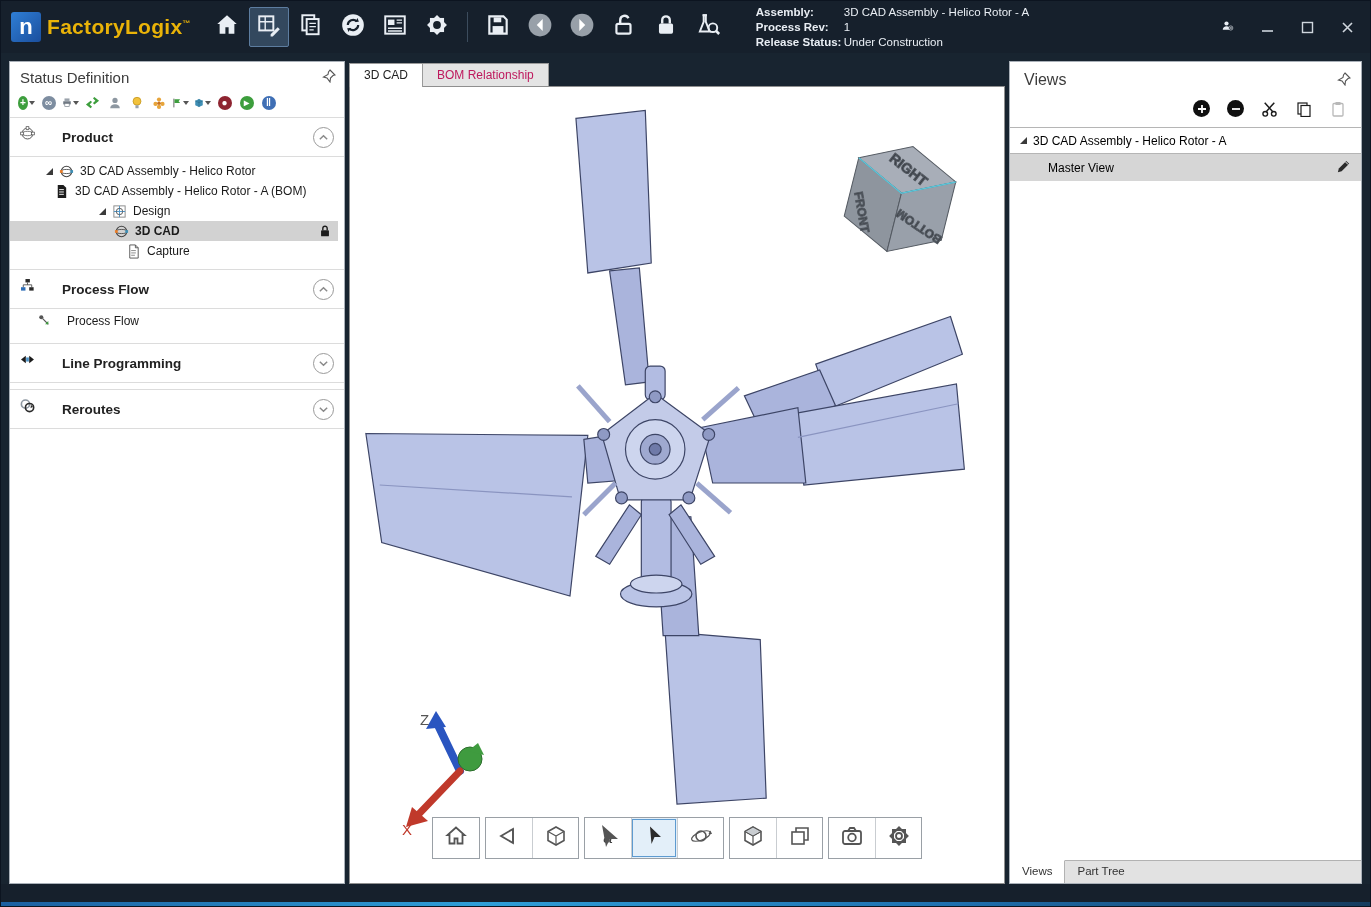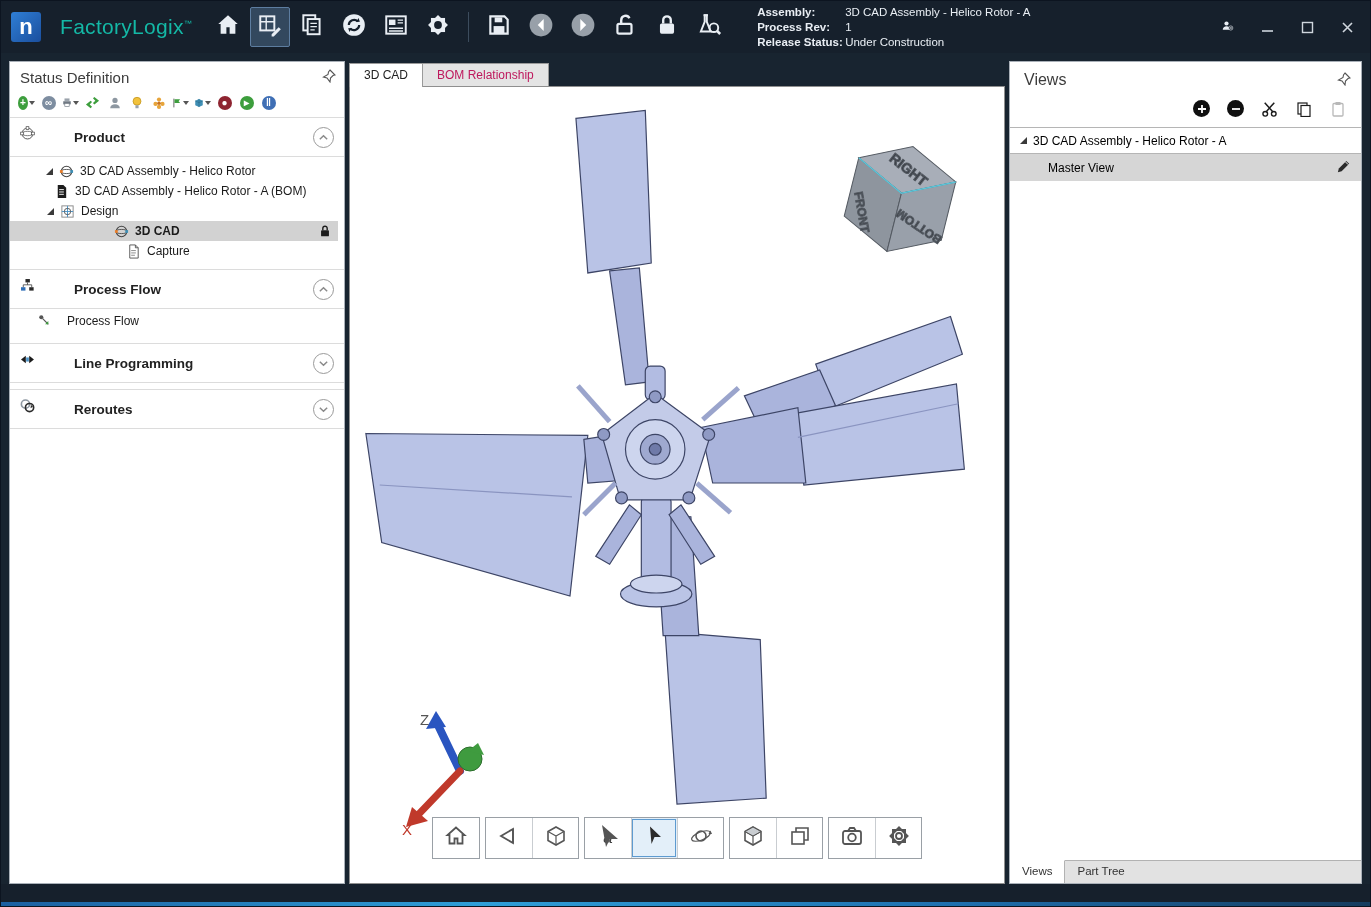--- a/index.html
+++ b/index.html
@@ -2,21 +2,21 @@
 <html><head>
 <meta charset="utf-8">
 <style>
   * { margin:0; padding:0; box-sizing:border-box; }
   html,body { width:1371px; height:907px; overflow:hidden; font-family:"Liberation Sans", sans-serif; }
   #app { width:1371px; height:907px; background:#182430; display:flex; flex-direction:column; border:1px solid #0c1420; }
 
   
   .titlebar { height:52px; background:#16202c; display:flex; align-items:center; padding:0 8px 0 10px; color:#e9eef4; flex:0 0 auto; }
   .logo-sq { width:30px; height:30px; background:linear-gradient(135deg,#2f7fd6,#1b4f9e); color:#fff; font-size:22px; font-weight:bold; display:flex; align-items:center; justify-content:center; border-radius:3px; }
-  .app-name { font-size:21px; font-weight:400; margin-left:19px; letter-spacing:.3px; color:#14b8a6; white-space:nowrap; }
+  .app-name { font-size:21px; font-weight:700; margin-left:6px; letter-spacing:.3px; color:#eab308; white-space:nowrap; }
   .app-name sup { font-size:8px; }
   .tb-icons { display:flex; align-items:center; margin-left:16px; gap:2px; }
   .icon-btn-tb { width:40px; height:40px; display:flex; align-items:center; justify-content:center; border:1px solid transparent; border-radius:2px; cursor:pointer; }
   .icon-btn-tb.active { background:#33485e; border-color:#5d7da0; }
   .icon-btn-tb svg { width:26px; height:26px; }
   .tb-sep { width:1px; height:30px; background:#3c4c5d; margin:0 8px; }
   .info-block { margin-left:28px; font-size:11.5px; line-height:15px; white-space:nowrap; }
   .info-row { display:flex; }
   .info-row .lbl { font-weight:bold; width:88px; }
   .tb-right { margin-left:auto; display:flex; align-items:center; gap:10px; }
@@ -28,21 +28,21 @@
 
   
   .left-panel { width:336px; background:#fff; border:1px solid #a9b0b8; display:flex; flex-direction:column; font-size:12px; color:#1b1b1b; }
   .panel-header { display:flex; align-items:center; padding:7px 8px 4px 10px; }
   .panel-title { font-size:15px; color:#3c3c3c; }
   .pin { margin-left:auto; cursor:pointer; }
   .mini-toolbar { display:flex; align-items:center; gap:5px; padding:4px 8px 6px 8px; }
   .mini { width:17px; height:17px; display:inline-flex; align-items:center; justify-content:center; font-size:12px; cursor:pointer; position:relative; }
   .caret { width:0; height:0; border-left:3px solid transparent; border-right:3px solid transparent; border-top:4px solid #555; margin-left:1px; }
   .dot { width:14px; height:14px; border-radius:50%; display:inline-flex; align-items:center; justify-content:center; color:#fff; font-size:10px; font-weight:bold; line-height:1; }
-  .section-hdr { display:flex; align-items:center; gap:26px; padding:8px 10px; border-bottom:1px solid #dcdcdc; }
+  .section-hdr { display:flex; align-items:center; gap:14px; padding:8px 10px; border-bottom:1px solid #dcdcdc; }
   .section-hdr.bt { border-top:1px solid #dcdcdc; }
   .section-title { font-weight:bold; font-size:13.5px; color:#222; }
   .collapse-circle { margin-left:auto; width:21px; height:21px; border:1px solid #9a9a9a; border-radius:50%; display:flex; align-items:center; justify-content:center; cursor:pointer; }
   .tree { padding:4px 0 8px 0; }
   .tree-row { height:20px; display:flex; align-items:center; cursor:pointer; white-space:nowrap; }
   .exp { width:0; height:0; border-bottom:7px solid #3a3a3a; border-left:7px solid transparent; margin-right:6px; flex:0 0 auto; }
   .ticon { width:15px; height:15px; margin-right:6px; flex:0 0 auto; display:inline-flex; }
   .ticon svg { width:15px; height:15px; }
   .trow-sel { background:#d2d2d2; font-weight:bold; padding-right:6px; }
   .lock-right { margin-left:auto; display:inline-flex; }
@@ -333,21 +333,21 @@
         </div>
         <div class="tree-row" style="padding-left:44px;">
           <span class="ticon">
               <svg viewBox="0 0 16 16" width="15" height="15">
                 <path d="M4 1h6l3 3v11H4z" fill="#1c1c1c"></path>
                 <path d="M5.5 6h5M5.5 8.5h5M5.5 11h5" stroke="#fff" stroke-width="1"></path>
               </svg>
             </span>
           <span>3D CAD Assembly - Helico Rotor - A (BOM)</span>
         </div>
-        <div class="tree-row" style="padding-left:37px;">
+        <div class="tree-row" style="padding-left:89px;">
           <span class="exp"></span>
           <span class="ticon">
               <svg viewBox="0 0 16 16" width="15" height="15">
                 <rect x="2" y="2" width="12" height="12" fill="none" stroke="#888" stroke-width="1"></rect>
                 <path d="M8 2v12M2 8h12" stroke="#4a93c8" stroke-width="1"></path>
                 <circle cx="8" cy="8" r="3.4" fill="none" stroke="#555" stroke-width="1"></circle>
               </svg>
             </span>
           <span>Design</span>
         </div>

